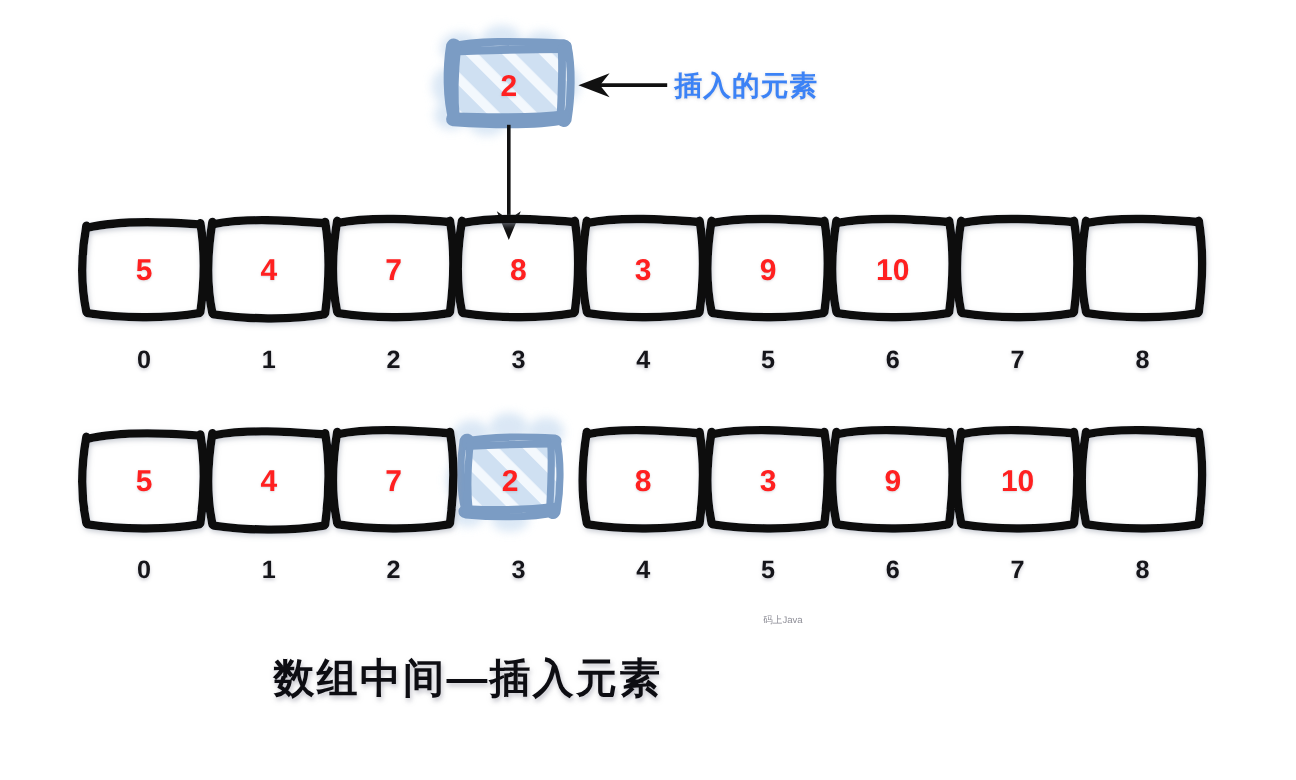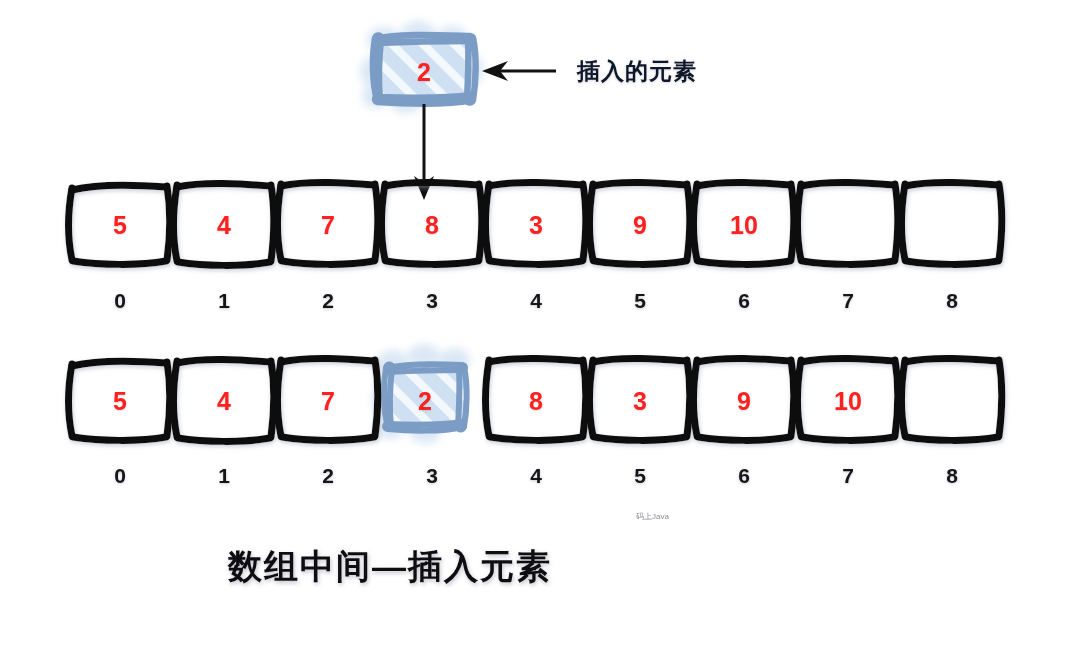--- a/index.html
+++ b/index.html
@@ -48,29 +48,28 @@
     font-weight: bold;
     font-size: 21px;
     text-align: center;
     line-height: 1;
     font-family: "Liberation Sans", "DejaVu Sans", sans-serif;
     text-shadow: 0 1px 3px rgba(140,140,155,0.45);
   }
 
   .annotation-label {
     position: absolute;
-    color: #0f172a;
+    color: #3b82f6;
     font-weight: bold;
     font-size: 23px;
     letter-spacing: 1px;
     line-height: 1;
     white-space: nowrap;
     font-family: "Liberation Sans", "DejaVu Sans", sans-serif;
     text-shadow: 0 1px 3px rgba(150,150,160,0.4);
-    margin-left: 15px;
   }
 
   .diagram-title {
     position: absolute;
     color: #0d0d12;
     font-weight: bold;
     font-size: 34px;
     letter-spacing: 2px;
     line-height: 1;
     white-space: nowrap;

